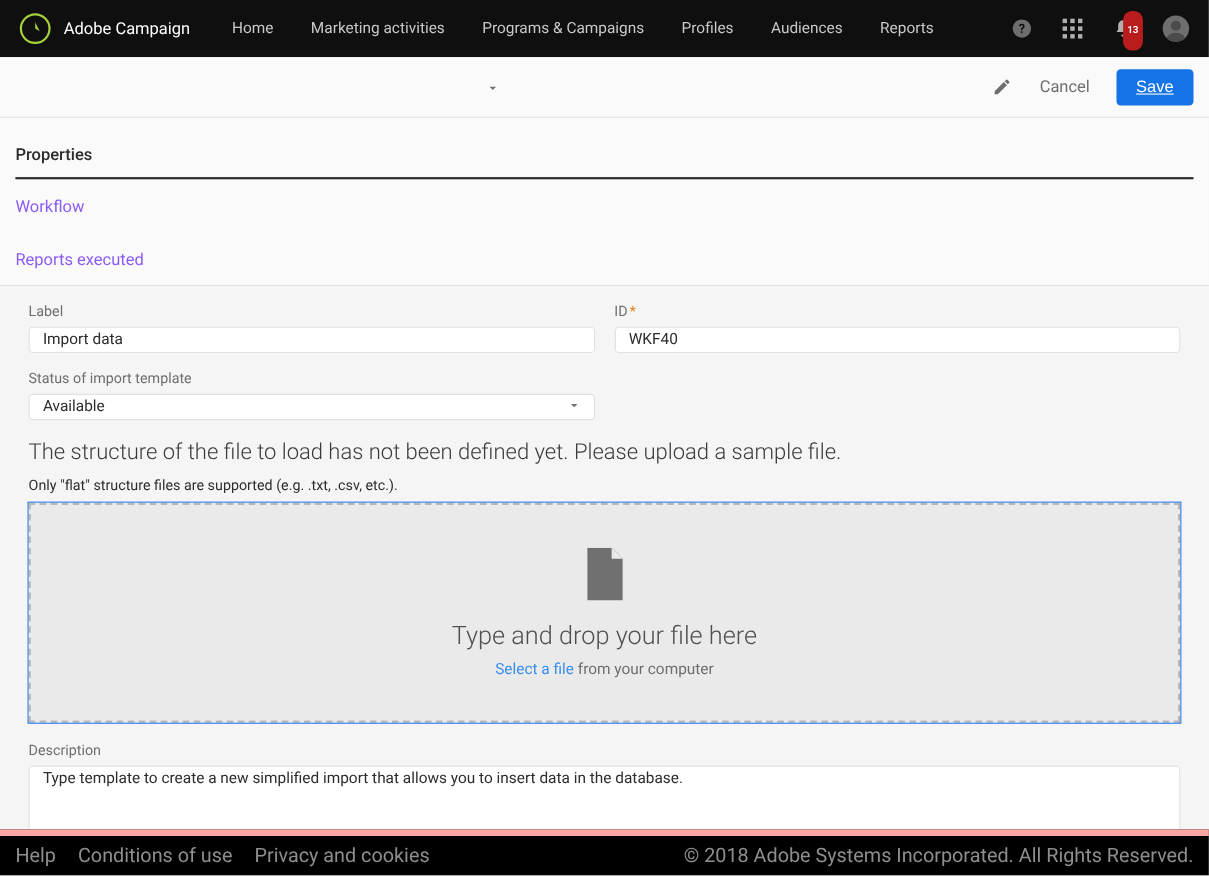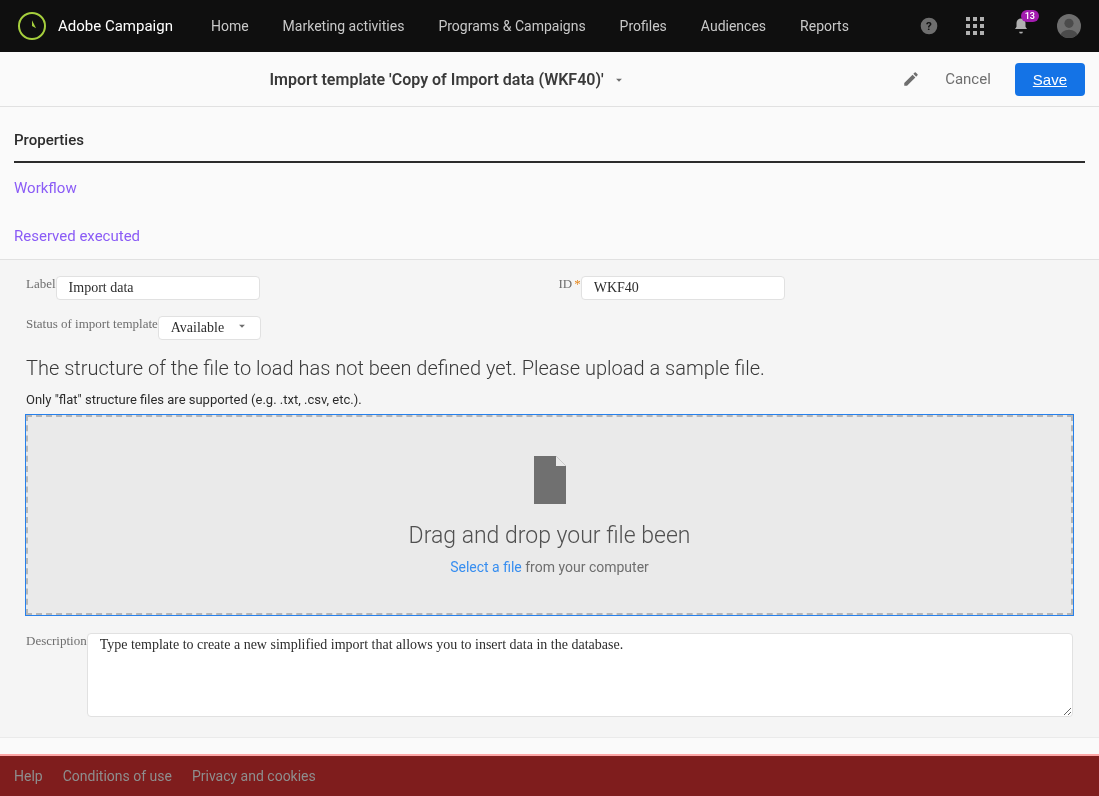--- a/index.html
+++ b/index.html
@@ -46,23 +46,23 @@
   .navicon { width: 20px; height: 20px; position: relative; display:flex; align-items:center; justify-content:center; cursor:pointer;}
   .navicon svg { fill: #b0b0b0; }
   .waffle {
     width: 18px; height: 18px;
     display: grid; grid-template-columns: repeat(3, 4px); grid-template-rows: repeat(3, 4px);
     gap: 3px;
   }
   .waffle span { background: #b0b0b0; width:4px; height:4px; }
   .badge {
     position: absolute; top: -6px; right: -8px;
-    background: #a21caf;
+    background: #b91c1c;
     color: #fff; font-size: 9px; font-weight: 600;
-    border-radius: 8px; padding: 1px 4px;
+    border-radius: 8px; padding: 13px 4px;
     min-width: 14px; text-align:right;
   }
   .avatar {
     width: 24px; height: 24px; border-radius: 50%;
     background: #6e6e6e;
     display:flex; align-items:flex-end; justify-content:center; overflow:hidden;
   }
   .avatar svg { fill:#4b4b4b; }
 
   
@@ -108,21 +108,21 @@
   }
   .tab.active { color:#2c2c2c; font-weight:500; border-bottom-color:#2c2c2c; }
 
   
   .form-area {
     padding: 16px 26px 20px 26px;
     background:#f5f5f5;
     border-bottom:1px solid #eaeaea;
   }
   .form-row { display:flex; gap:18px; margin-bottom:16px; }
-  .form-field { flex:1; display:flex; flex-direction:row;font-family:Liberation Serif, serif; }
+  .form-field { flex:1; display:flex; flex-direction:column; }
   .form-field.half { flex:0 0 calc(50% - 9px); }
   .field-label { font-size:13px; color:#6e6e6e; margin-bottom:6px; }
   .req { color:#e68619; margin-left:2px; }
   .input, .select, .textarea {
     background:#fff; border:1px solid #e1e1e1; border-radius:4px;
     padding:3px 12px; font-size:14px; color:#2c2c2c;
     font-family:inherit;
   }
   .select-wrap { position:relative; }
   .select-wrap .select { width:100%; appearance:none; padding-right:36px; }
@@ -147,24 +147,24 @@
   .file-icon svg { fill:#707070; }
   .drop-title { font-size:23px; color:#505050; font-weight:300; margin-bottom:10px; }
   .drop-sub { font-size:14px; color:#6e6e6e; }
   .drop-sub a { color:#378ef0; text-decoration:none; cursor:pointer; }
 
   .textarea { resize:both; min-height:84px; width:100%; }
 
   
   .footer {
     position:absolute; bottom:0; left:0; right:0;
-    height:42px; border-top:2px solid #fca5a5;
+    height:42px; border-top:6px solid #fca5a5;
     display:flex; align-items:center; padding:0 14px;
-    font-size:14px; color:#8e8e8e;
-    background:#7f1d1d;
+    font-size:18px; color:#8e8e8e;
+    background:#000000;
   }
   .footer-links { display:flex; gap:20px; }
   .footer-links span { cursor:pointer; }
   .footer-spacer { flex:1; }
 </style>
 </head>
 <body>
 
 <div class="topnav">
   <div class="logo">
@@ -212,40 +212,39 @@
       <svg width="22" height="22" viewBox="0 0 24 24">
           <circle cx="12" cy="8" r="5"></circle>
           <path d="M2 24c0-6 5-9 10-9s10 3 10 9z"></path>
         </svg>
     </div>
   </div>
 </div>
 
 <div class="subheader">
   <div class="subheader-title-wrap">
-    <span class="subheader-title">Import template 'Copy of Import data (WKF40)'</span>
     <span class="chev-down">
       <svg viewBox="0 0 24 24" width="14" height="14">
           <path d="M7 10l5 5 5-5z"></path>
         </svg>
     </span>
   </div>
   <div class="iconbtn">
     <svg width="18" height="18" viewBox="0 0 24 24">
         <path d="M3 17.25V21h3.75L17.81 9.94l-3.75-3.75L3 17.25zM20.71 7.04a1 1 0 0 0 0-1.41l-2.34-2.34a1 1 0 0 0-1.41 0l-1.83 1.83 3.75 3.75 1.83-1.83z"></path>
       </svg>
   </div>
   <span class="link-cancel">Cancel</span>
   <button class="btn-save">Save</button>
 </div>
 
 <div class="tabs">
   <div class="tab active">Properties</div>
   <div class="tab">Workflow</div>
-  <div class="tab">Reserved executed</div>
+  <div class="tab">Reports executed</div>
 </div>
 
 <div class="form-area">
 
   <div class="form-row">
     <div class="form-field">
       <span class="field-label">Label</span>
       <input class="input" value="Import data" style="">
     </div>
     <div class="form-field">
@@ -273,33 +272,34 @@
   <div class="helper-large">The structure of the file to load has not been defined yet. Please upload a sample file.</div>
   <div class="helper-small">Only "flat" structure files are supported (e.g. .txt, .csv, etc.).</div>
 
   <div class="dropzone">
     <div class="file-icon">
       <svg width="40" height="48" viewBox="0 0 40 48">
           <path d="M4 0h22l10 10v38H4z"></path>
           <path fill="#eaeaea" d="M26 0v10h10z"></path>
         </svg>
     </div>
-    <div class="drop-title">Drag and drop your file been</div>
+    <div class="drop-title">Type and drop your file here</div>
     <div class="drop-sub">
       <a>Select a file</a><span> from your computer</span>
     </div>
   </div>
 
   <div class="form-field">
     <span class="field-label">Description</span>
     <textarea class="textarea" style="">Type template to create a new simplified import that allows you to insert data in the database.</textarea>
   </div>
 
 </div>
 
 <div class="footer">
   <div class="footer-links">
     <span>Help</span>
     <span>Conditions of use</span>
     <span>Privacy and cookies</span>
   </div>
   <div class="footer-spacer"></div>
+  <div>© 2018 Adobe Systems Incorporated. All Rights Reserved.</div>
 </div>
 
 </body></html>

